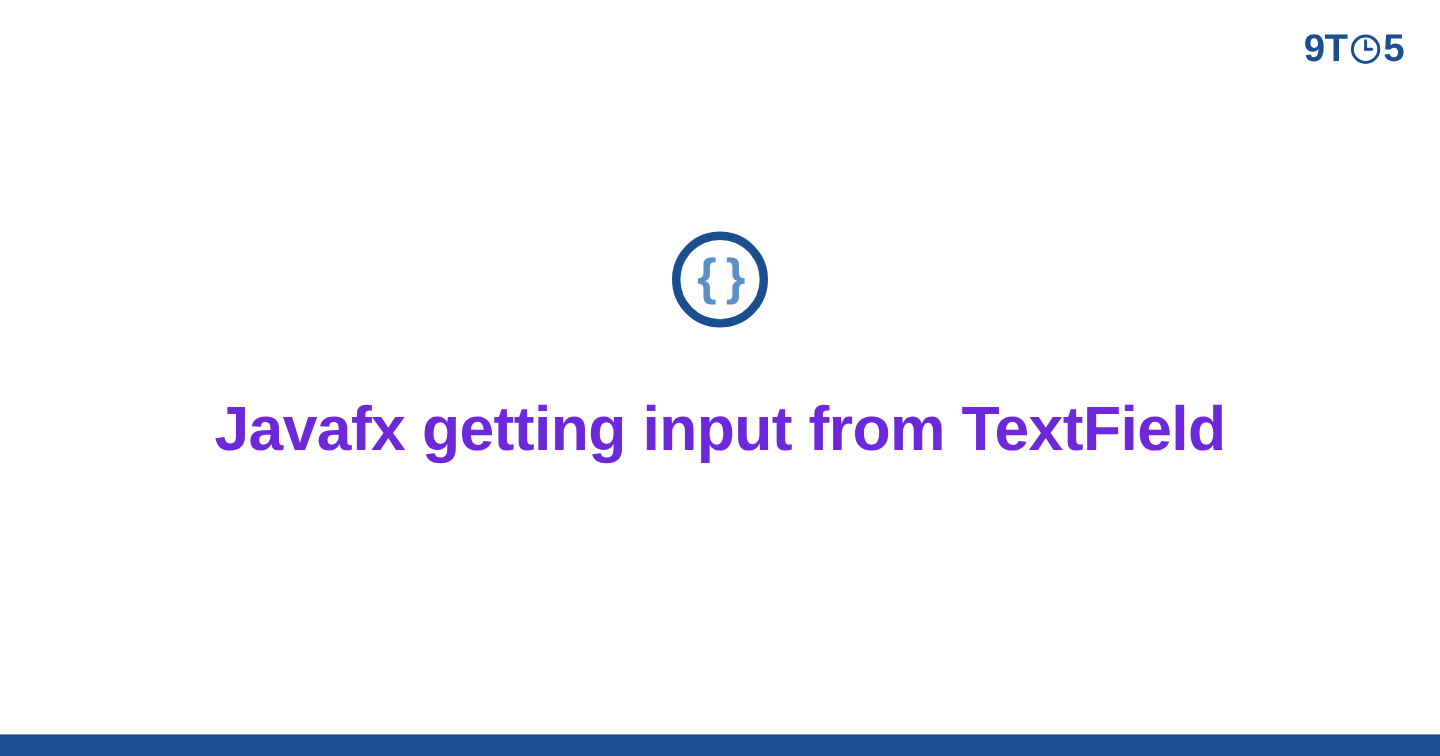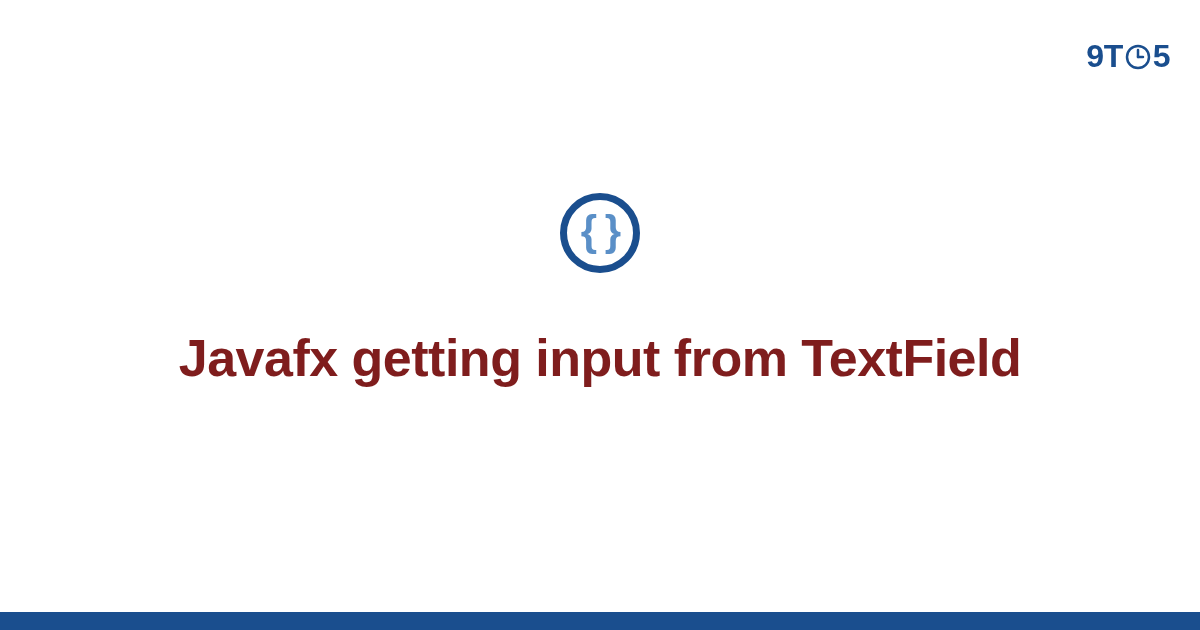--- a/index.html
+++ b/index.html
@@ -10,21 +10,21 @@
     body {
       width: 1200px;
       height: 630px;
       background: #ffffff;
       font-family: Arial, Helvetica, sans-serif;
       position: relative;
       overflow: hidden;
     }
     .logo {
       position: absolute;
-      top: 38px;
+      top: 22px;
       right: 30px;
       font-size: 32px;
       font-weight: 600;
       letter-spacing: -0.5px;
       display: flex;
       align-items: center;
     }
     .logo .nine-t {
       color: #1a4e8e;
       font-weight: 700;
@@ -67,21 +67,21 @@
       font-weight: 700;
       color: #5a8fc7;
       font-family: "Segoe UI", Arial, sans-serif;
       letter-spacing: -2px;
       line-height: 1;
       margin-top: -4px;
     }
     .title {
       font-size: 52px;
       font-weight: 700;
-      color: #7f1d1d;
+      color: #6d28d9;
       text-align: left;
       letter-spacing: -0.5px;
     }
     .footer-bar {
       position: absolute;
       bottom: 0;
       left: 0;
       right: 0;
       height: 18px;
       background: #1a4e8e;

